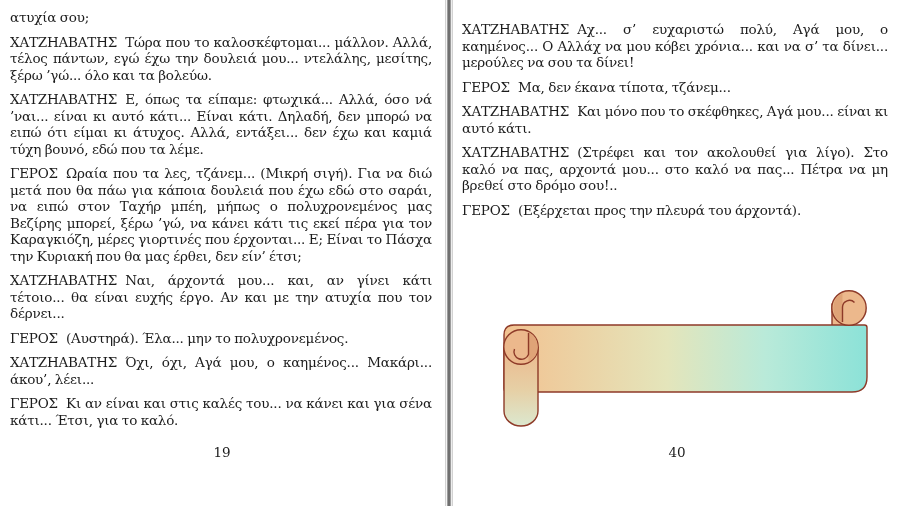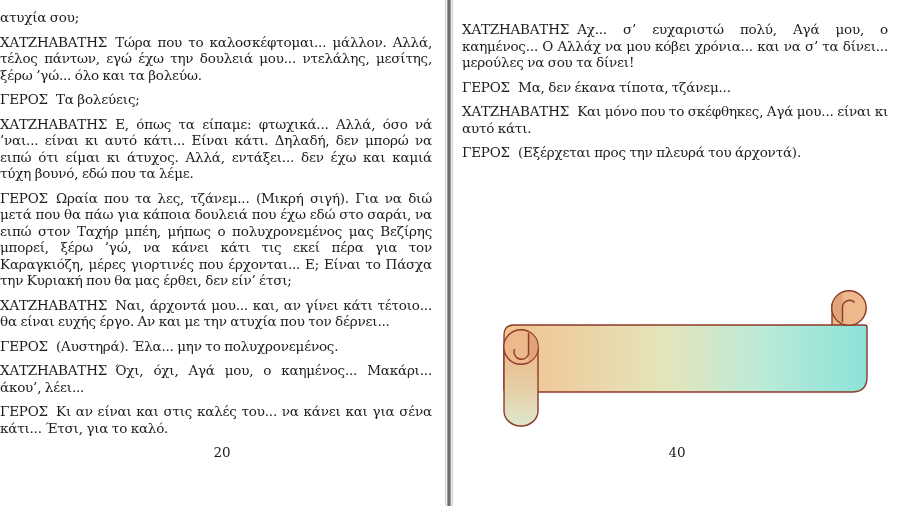--- a/index.html
+++ b/index.html
@@ -1,21 +1,21 @@
 <!DOCTYPE html>
 <html><head>
 <meta charset="utf-8">
 <title>Book spread</title>
 <style>
   html,body{margin:0;padding:0;background:#fff;}
   body{width:901px;height:506px;overflow:hidden;
        font-family:"DejaVu Serif","Liberation Serif",serif;color:#1c1c1c;}
   .spread{display:flex;width:901px;height:506px;}
   .page{position:relative;box-sizing:border-box;background:#fff;height:506px;}
-  .page-left{width:444px;padding:9px 12px 0 0;}
+  .page-left{width:444px;padding:9px 12px 0 10px;}
   .page-right{flex:1;padding:21px 13px 0 9px;}
   .gutter{width:9px;height:506px;flex:0 0 9px;
     background:linear-gradient(to right,
       #ffffff 0px,#ffffff 1px,
       #d2d2d2 1px,#d2d2d2 2px,
       #f4f4f4 2px,#f4f4f4 3px,
       #9c9c9c 3px,#9c9c9c 4px,
       #6f6f6f 4px,#6f6f6f 6px,
       #9c9c9c 6px,#9c9c9c 7px,
       #ededed 7px,#ededed 8px,
@@ -29,36 +29,36 @@
   .scroll-wrap{position:absolute;left:48px;top:288px;width:370px;height:142px;}
 </style>
 </head>
 <body>
 
 <div class="spread">
 
   <div class="page page-left">
     <p class="para"><span class="speaker"></span><span>ατυχία σου;</span></p>
     <p class="para"><span class="speaker">ΧΑΤΖΗΑΒΑΤΗΣ</span><span>Τώρα που το καλοσκέφτομαι... μάλλον. Αλλά, τέλος πάντων, εγώ έχω την δουλειά μου... ντελάλης, μεσίτης, ξέρω ’γώ... όλο και τα βολεύω.</span></p>
-    <p class="para"><span class="speaker">ΓΕΡΟΣ</span><span>Τα βολεύεις;</span></p>
     <p class="para"><span class="speaker">ΧΑΤΖΗΑΒΑΤΗΣ</span><span>Ε, όπως τα είπαμε: φτωχικά... Αλλά, όσο νά ’ναι... είναι κι αυτό κάτι... Είναι κάτι. Δηλαδή, δεν μπορώ να ειπώ ότι είμαι κι άτυχος. Αλλά, εντάξει... δεν έχω και καμιά τύχη βουνό, εδώ που τα λέμε.</span></p>
     <p class="para"><span class="speaker">ΓΕΡΟΣ</span><span>Ωραία που τα λες, τζάνεμ... (Μικρή σιγή). Για να διώ μετά που θα πάω για κάποια δουλειά που έχω εδώ στο σαράι, να ειπώ στον Ταχήρ μπέη, μήπως ο πολυχρονεμένος μας Βεζίρης μπορεί, ξέρω ’γώ, να κάνει κάτι τις εκεί πέρα για τον Καραγκιόζη, μέρες γιορτινές που έρχονται... Ε; Είναι το Πάσχα την Κυριακή που θα μας έρθει, δεν είν’ έτσι;</span></p>
     <p class="para"><span class="speaker">ΧΑΤΖΗΑΒΑΤΗΣ</span><span>Ναι, άρχοντά μου... και, αν γίνει κάτι τέτοιο... θα είναι ευχής έργο. Αν και με την ατυχία που τον δέρνει...</span></p>
     <p class="para"><span class="speaker">ΓΕΡΟΣ</span><span>(Αυστηρά). Έλα... μην το πολυχρονεμένος.</span></p>
     <p class="para"><span class="speaker">ΧΑΤΖΗΑΒΑΤΗΣ</span><span>Όχι, όχι, Αγά μου, ο καημένος... Μακάρι... άκου’, λέει...</span></p>
     <p class="para"><span class="speaker">ΓΕΡΟΣ</span><span>Κι αν είναι και στις καλές του... να κάνει και για σένα κάτι... Έτσι, για το καλό.</span></p>
-    <div class="page-number">20</div>
+    <div class="page-number">19</div>
   </div>
 
   <div class="gutter"></div>
 
   <div class="page page-right">
     <p class="para"><span class="speaker">ΧΑΤΖΗΑΒΑΤΗΣ</span><span>Αχ... σ’ ευχαριστώ πολύ, Αγά μου, ο καημένος... Ο Αλλάχ να μου κόβει χρόνια... και να σ’ τα δίνει... μερούλες να σου τα δίνει!</span></p>
     <p class="para"><span class="speaker">ΓΕΡΟΣ</span><span>Μα, δεν έκανα τίποτα, τζάνεμ...</span></p>
     <p class="para"><span class="speaker">ΧΑΤΖΗΑΒΑΤΗΣ</span><span>Και μόνο που το σκέφθηκες, Αγά μου... είναι κι αυτό κάτι.</span></p>
+    <p class="para"><span class="speaker">ΧΑΤΖΗΑΒΑΤΗΣ</span><span>(Στρέφει και τον ακολουθεί για λίγο). Στο καλό να πας, αρχοντά μου... στο καλό να πας... Πέτρα να μη βρεθεί στο δρόμο σου!..</span></p>
     <p class="para"><span class="speaker">ΓΕΡΟΣ</span><span>(Εξέρχεται προς την πλευρά του άρχοντά).</span></p>
 
     <div class="scroll-wrap">
       <svg viewBox="0 0 370 142" width="370" height="142" xmlns="http://www.w3.org/2000/svg">
         <defs>
           <linearGradient id="gBanner" x1="0" y1="0" x2="1" y2="0">
             <stop offset="0" stop-color="#f2c291"></stop>
             <stop offset="0.45" stop-color="#e4e5bb"></stop>
             <stop offset="0.72" stop-color="#b9ead9"></stop>
             <stop offset="1" stop-color="#8ce2d8"></stop>

